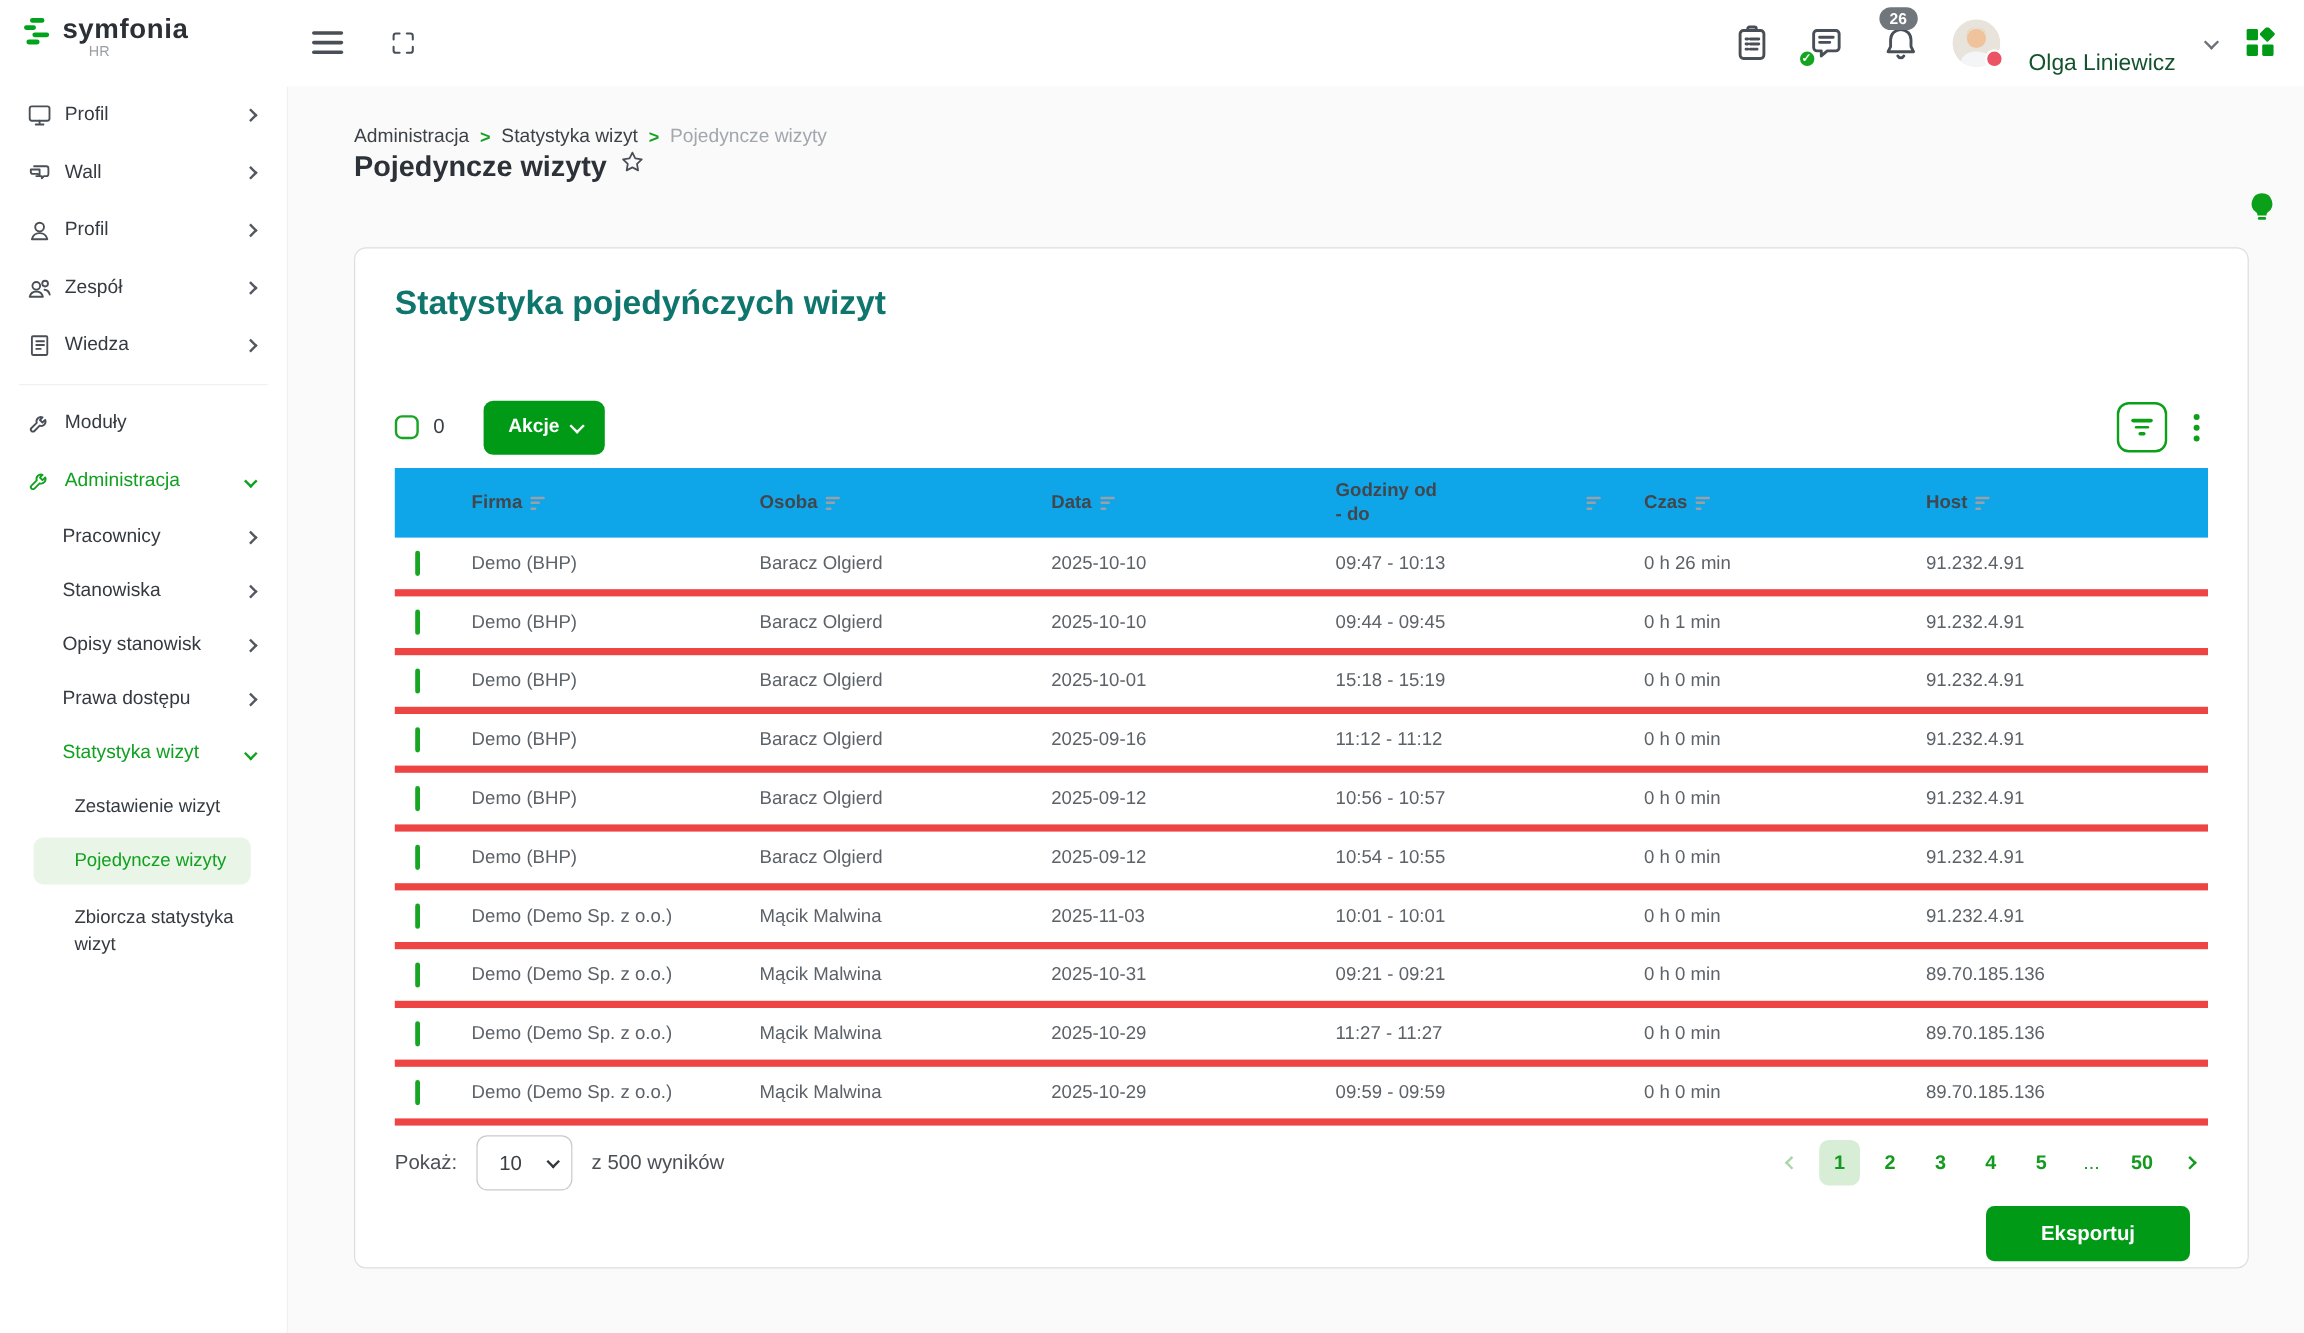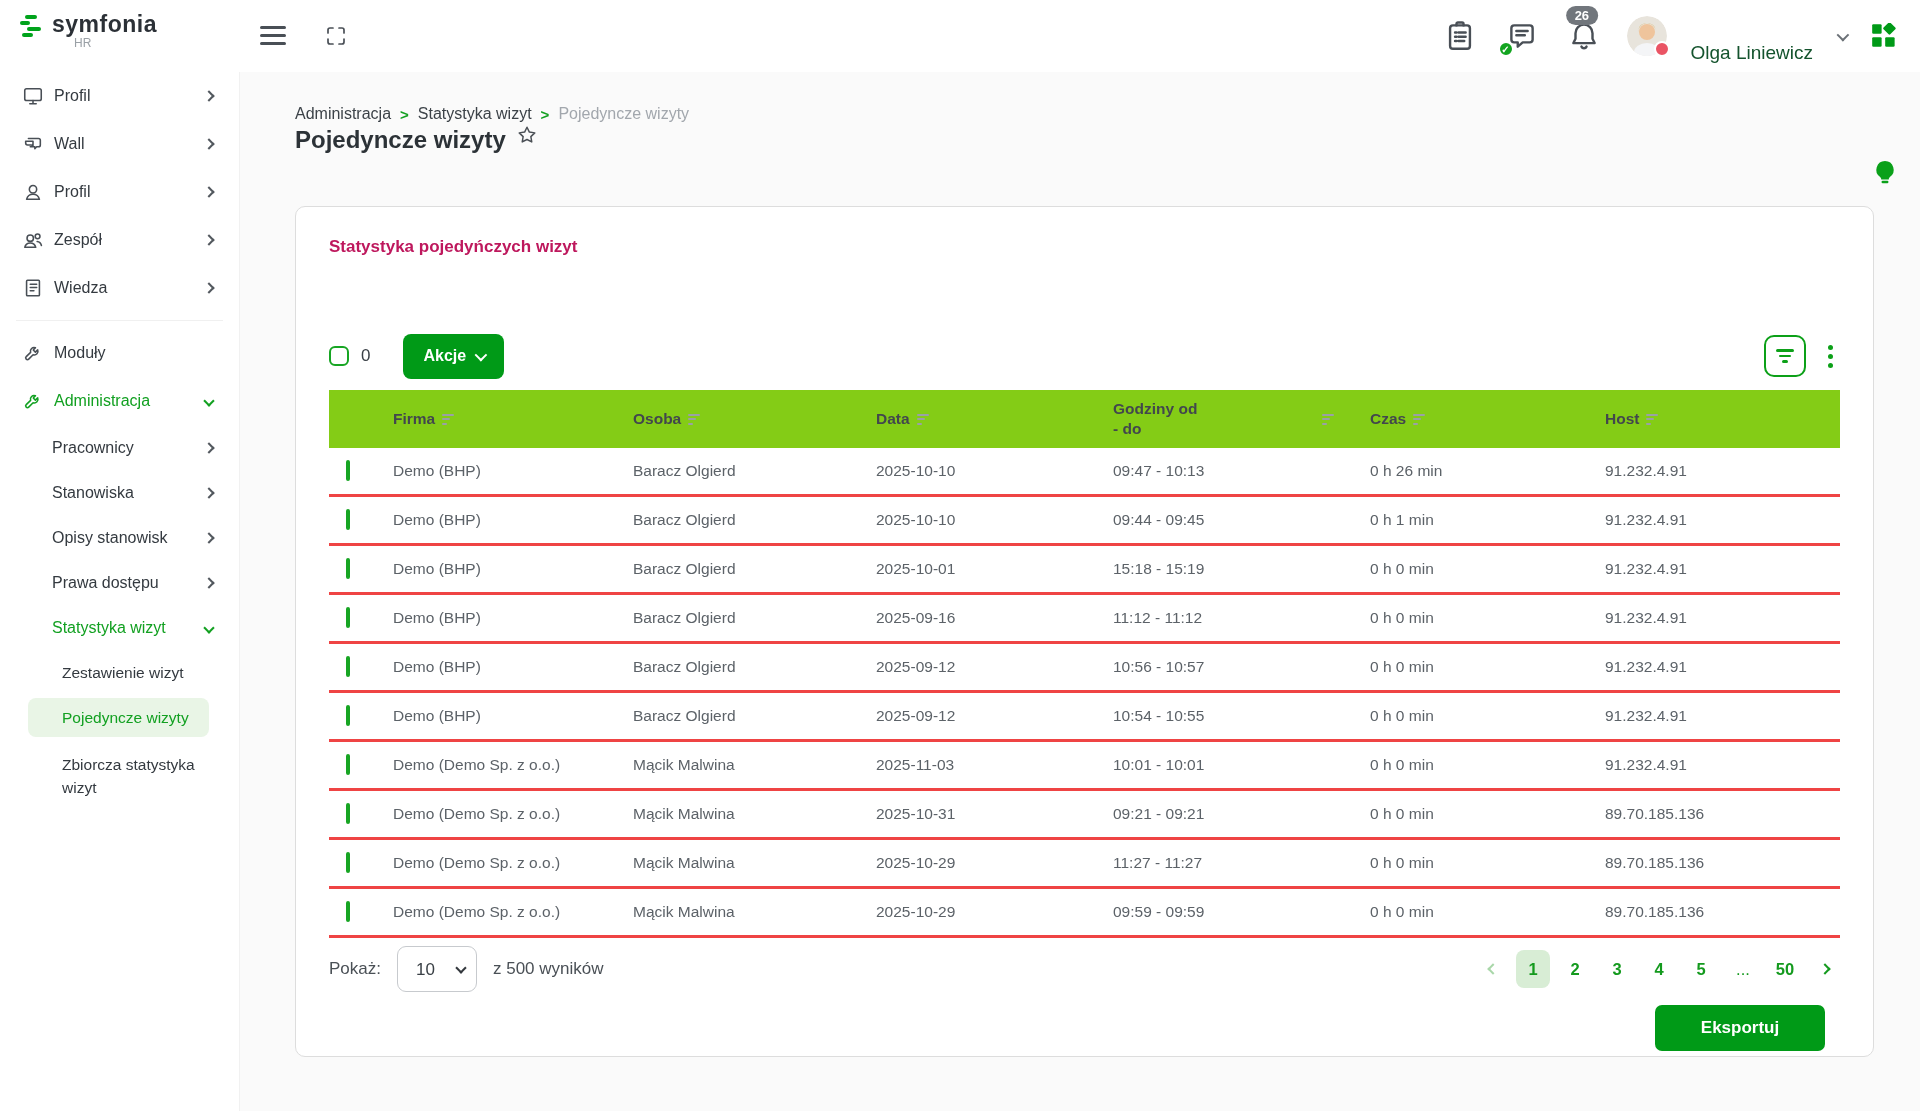--- a/index.html
+++ b/index.html
@@ -62,48 +62,48 @@
   .bc-sep { color:#14a022; font-weight:700; font-size:15px; }
   .bc-item.current { color:#a2a7ad; cursor:default; }
   .page-title-row { position:absolute; left:55px; top:54px; display:flex; align-items:center; gap:10px; }
   .page-title { font-size:24px; font-weight:700; color:#2c3237; }
   .fav-star { cursor:pointer; margin-top:-6px; }
   .bulb { position:absolute; right:24px; top:88px; cursor:pointer; }
 
   
   .card { position:absolute; left:55px; top:134px; width:1579px; height:851px; background:#fff;
     border:1px solid #ddd; border-radius:10px; }
-  .card-title { position:absolute; left:33px; top:30px; font-size:17px; font-weight:700; color:#be185d; }
+  .card-title { position:absolute; left:33px; top:30px; font-size:28px; font-weight:700; color:#0f766e; }
 
   .toolbar { position:absolute; left:33px; right:33px; top:127px; height:44px; display:flex; align-items:center; }
   .cbx { width:20px; height:20px; border:2px solid #17a523; border-radius:6px; background:#fff; cursor:pointer; flex:none; }
   .sel-count { font-size:17px; color:#3a4046; margin-left:12px; }
   .btn-akcje { margin-left:33px; height:45px; padding:0 20px; background:#009a17; border:none; border-radius:8px;
     color:#fff; font-size:16px; font-weight:700; display:flex; align-items:center; gap:9px; cursor:pointer;
     font-family:"Liberation Sans", sans-serif; }
   .btn-akcje .chev { border-color:#fff; transform:rotate(45deg) translateY(-2px); }
   .toolbar-right { margin-left:auto; display:flex; align-items:center; gap:14px; }
   .btn-filter { width:42px; height:42px; border:2px solid #0ca018; border-radius:10px; background:#fff; cursor:pointer;
     display:flex; flex-direction:column; align-items:center; justify-content:center; gap:3px; }
   .btn-filter i { display:block; height:2.5px; background:#0ca018; border-radius:2px; }
   .btn-filter i:nth-child(1){ width:18px; } .btn-filter i:nth-child(2){ width:12px; } .btn-filter i:nth-child(3){ width:6px; }
   .kebab { width:20px; height:42px; display:flex; flex-direction:column; align-items:center; justify-content:center; gap:4px; }
   .kebab i { width:5px; height:5px; border-radius:50%; background:#0ca018; display:block; }
 
   
   .table { position:absolute; left:33px; right:33px; top:183px; }
   .t-head, .t-row { display:grid; grid-template-columns:64px 240px 243px 237px 257px 235px auto; align-items:center; }
-  .t-head { background:#84cc16; height:58px; font-weight:700; font-size:15.5px; color:#42474d; }
+  .t-head { background:#0ea5e9; height:58px; font-weight:700; font-size:15.5px; color:#42474d; }
   .hcell { display:flex; align-items:center; gap:7px; cursor:pointer; }
   .sorticon { display:inline-flex; flex-direction:column; gap:2.5px; }
   .sorticon i { display:block; height:2px; background:#9aa0a6; border-radius:1px; }
   .sorticon i:nth-child(1){ width:12px; } .sorticon i:nth-child(2){ width:8px; } .sorticon i:nth-child(3){ width:5px; }
   .col-godz .hlabel { width:92px; line-height:1.3; }
   .col-godz .sorticon { margin-left:auto; margin-right:36px; }
-  .t-row { height:49px; border-bottom:3px solid #ef4444; font-size:15.5px; color:#5c6268; cursor:pointer; }
+  .t-row { height:49px; border-bottom:6px solid #ef4444; font-size:15.5px; color:#5c6268; cursor:pointer; }
   .t-row .cbx-cell { padding-left:17px; }
 
   
   .pagebar { position:absolute; left:33px; right:33px; top:738px; height:48px; display:flex; align-items:center; justify-content:space-between; }
   .pb-left { display:flex; align-items:center; gap:16px; font-size:17px; color:#4a5056; }
   .select-wrap { position:relative; }
   .select-wrap select { appearance:none; -webkit-appearance:none; width:80px; height:46px; border:1px solid #c7cace;
     border-radius:9px; background:#fff; font-size:17px; color:#3a4046; padding-left:18px; cursor:pointer;
     font-family:"Liberation Sans", sans-serif; }
   .sel-chev { position:absolute; right:12px; top:18px; width:8px; height:8px; border-right:2px solid #33383d;

